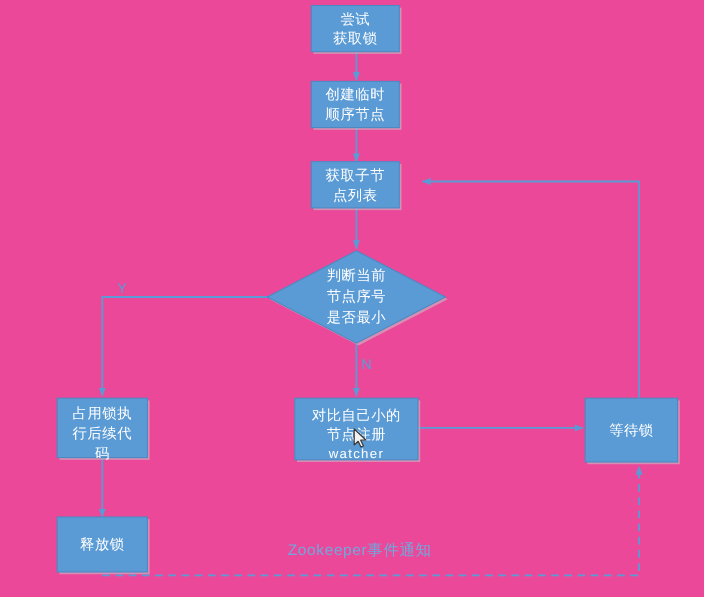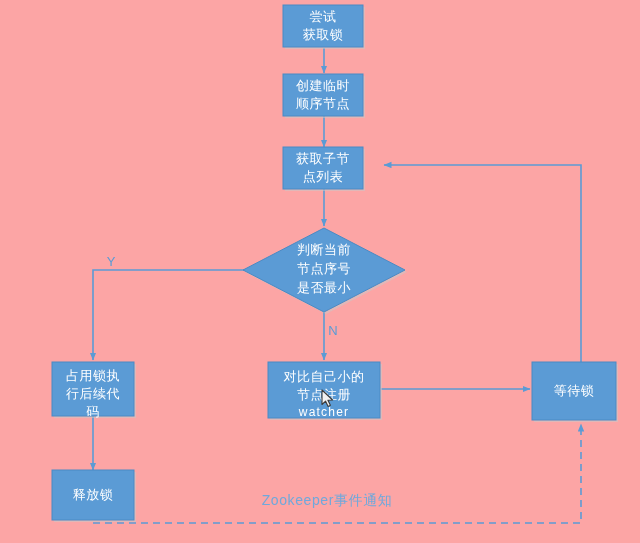--- a/index.html
+++ b/index.html
@@ -10,21 +10,21 @@
   body {
     width: 640px;
     height: 543px;
     font-family: "Liberation Sans", "DejaVu Sans", sans-serif;
     overflow: hidden;
   }
   #diagram-root {
     position: relative;
     width: 640px;
     height: 543px;
-    background: #fca5a5;
+    background: #ec4899;
   }
   svg#flowchart {
     display: block;
     width: 640px;
     height: 543px;
   }
   .node-shape {
     fill: #5B9BD5;
     stroke: #4A8AC4;
     stroke-width: 1;

